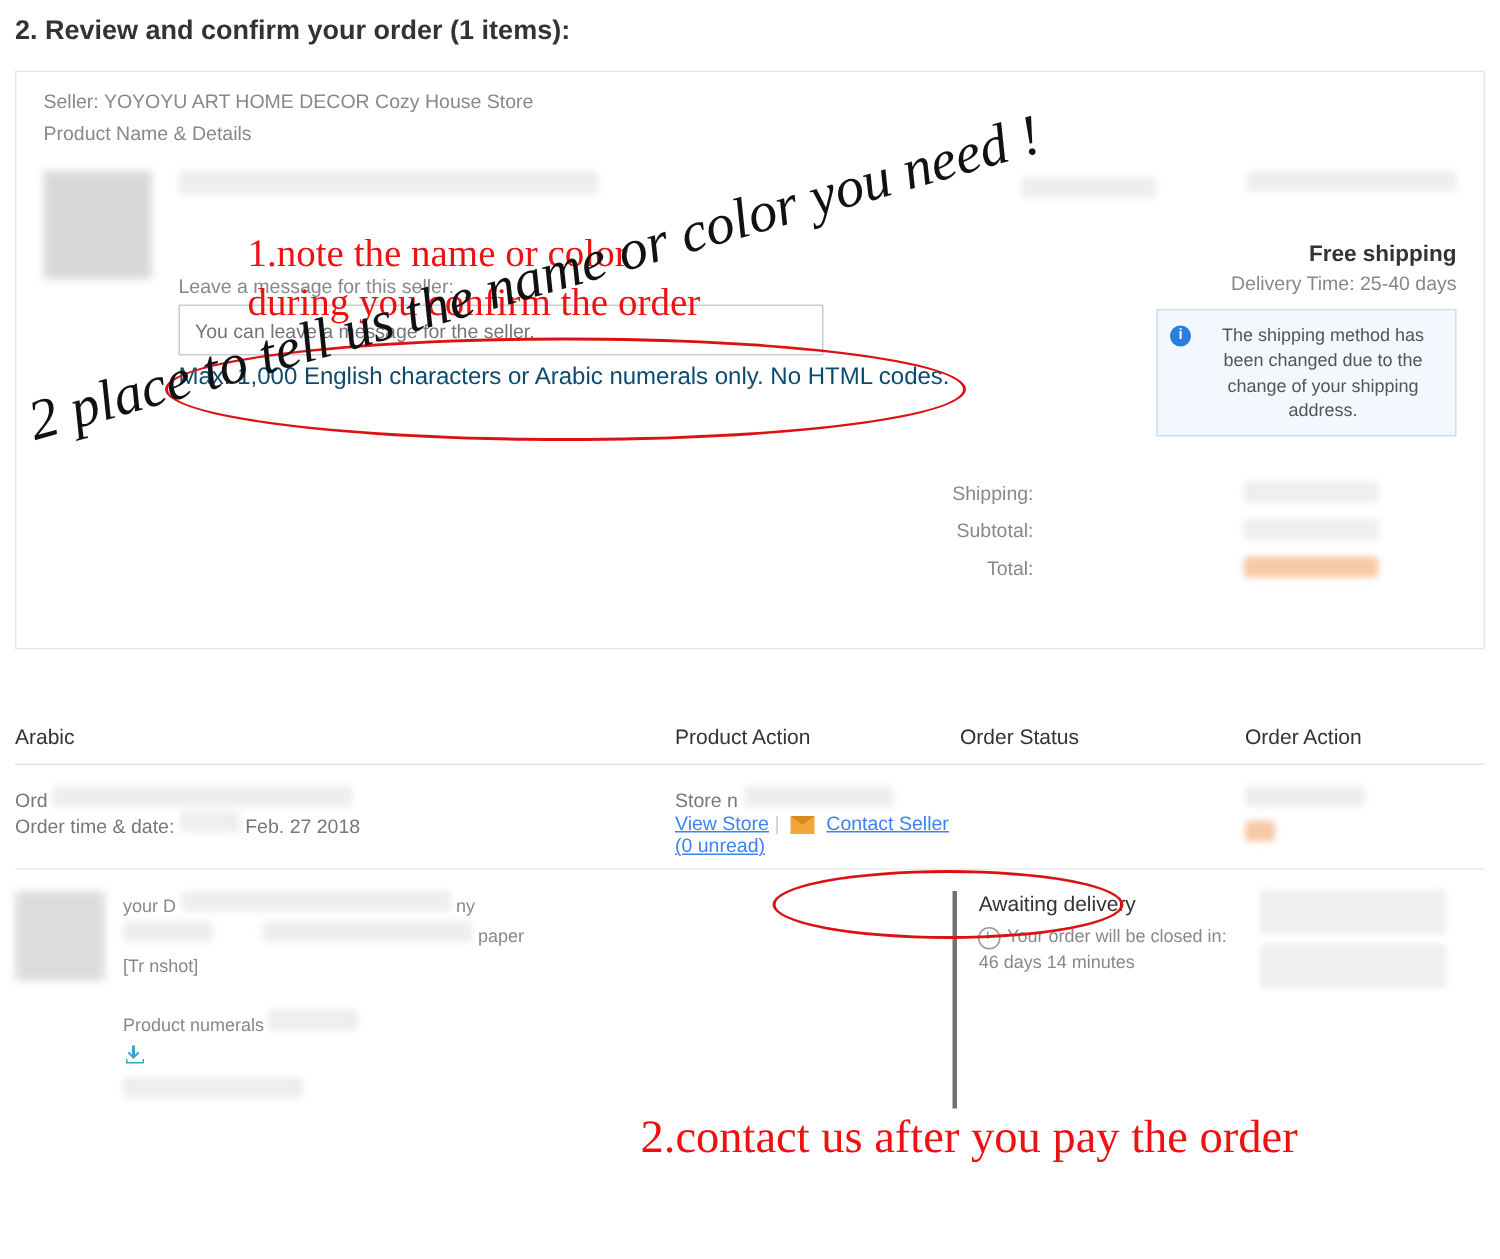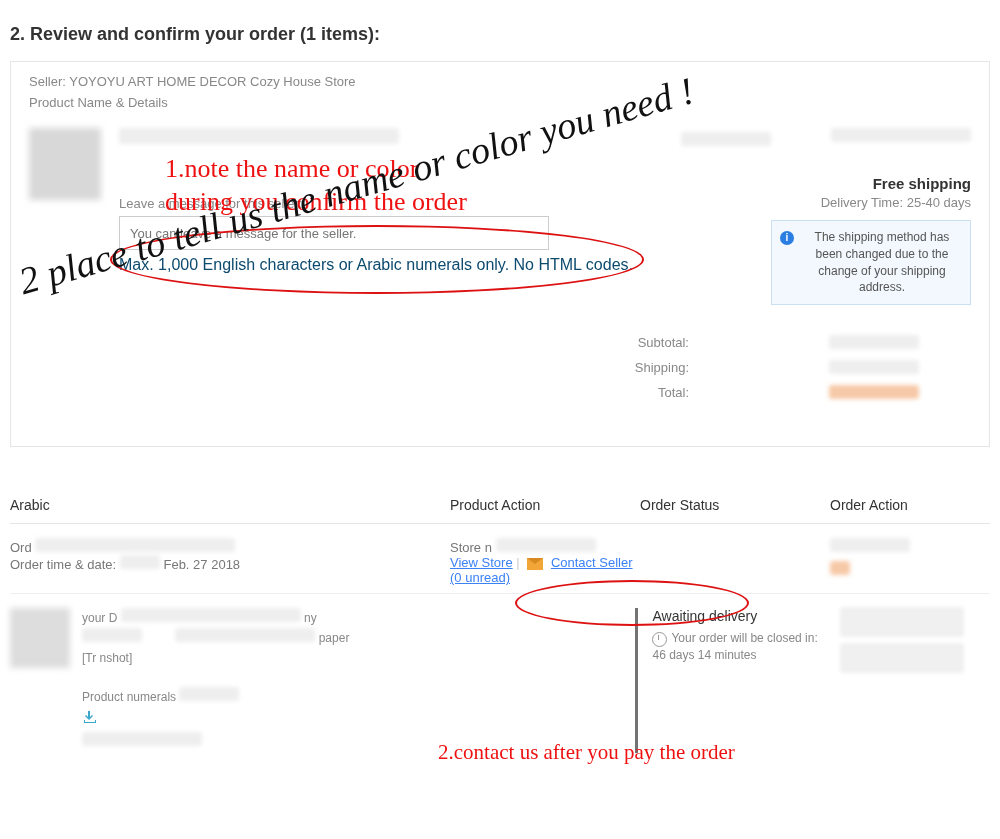--- a/index.html
+++ b/index.html
@@ -1,17 +1,17 @@
 <!DOCTYPE html>
 <html><head>
 <meta charset="utf-8">
 <style>
   html,body{margin:0;padding:0;font-family:Arial,Helvetica,sans-serif;background:#fff;color:#333}
   .page{width:1000px;height:839px;position:relative;overflow:hidden}
-  .section-title{font-size:18px;font-weight:bold;color:#333;padding:24px 0 8px 10px}
+  .section-title{font-size:18px;font-weight:bold;color:#333;padding:10px 0 8px 10px}
   .order-box{border:1px solid #e5e5e5;margin:8px 10px 0 10px;padding:12px 18px 36px 18px;position:relative}
   .seller-line{font-size:13px;color:#888;margin-bottom:6px}
   .pnd{font-size:13px;color:#888;margin-bottom:18px}
   .item-row{display:flex;align-items:flex-start;position:relative;min-height:130px}
   .thumb{width:72px;height:72px;background:#d8d8d8;filter:blur(3px);margin-right:18px;flex:none}
   .mid{flex:1}
   .right{width:200px;text-align:right;font-size:13px;color:#555}
   .free-ship{font-weight:bold;font-size:15px;color:#333;margin-top:30px}
   .deliv{color:#888;font-size:13px;margin-top:3px}
   .notice{border:1px solid #c9dff2;background:#f2f8fe;font-size:12px;color:#555;padding:8px 8px 8px 30px;margin-top:10px;position:relative;text-align:center;line-height:1.4}
@@ -34,21 +34,21 @@
   .col-oa{width:150px}
   .trow{display:flex;padding:14px 0 8px 0;font-size:13px;color:#777;border-bottom:1px solid #eee}
   .link{color:#3b82f6}
   .mail-icon{display:inline-block;width:16px;height:12px;background:#f3a638;position:relative;vertical-align:middle;margin:0 4px}
   .mail-icon:before{content:"";position:absolute;left:0;top:0;border-left:8px solid transparent;border-right:8px solid transparent;border-top:6px solid #d88a20}
   .circle2{position:absolute;left:515px;top:580px;width:230px;height:42px;border:2px solid #d11;border-radius:50%;pointer-events:none}
   .await{font-size:14px;color:#333;margin-bottom:6px}
   .clock{display:inline-block;width:13px;height:13px;border:1px solid #999;border-radius:50%;position:relative;vertical-align:middle;margin-right:4px}
   .clock:after{content:"";position:absolute;left:5px;top:2px;width:1px;height:5px;background:#999}
   .closed{font-size:12px;color:#888;line-height:1.4}
-  .ann2{position:absolute;left:438px;top:740px;font-family:"Times New Roman",serif;font-size:21px;color:#e11;pointer-events:none}
+  .ann2{position:absolute;left:427px;top:740px;font-family:"Times New Roman",serif;font-size:31px;color:#e11;pointer-events:none}
   .hand{position:absolute;left:20px;top:260px;width:960px;font-family:"Brush Script MT","Segoe Script",cursive;font-style:italic;font-size:38px;color:#111;transform:rotate(-16deg);transform-origin:left center;pointer-events:none;white-space:nowrap}
   .pill{display:inline-block;background:#eee;filter:blur(2px);border-radius:3px;height:14px}
   .btn-blur{width:120px;height:26px;background:#f0f0f0;filter:blur(2px);border:1px solid #ddd;margin-bottom:8px}
   .dlicon{display:inline-block;width:16px;height:14px;vertical-align:middle}
   .dlicon svg{width:16px;height:14px}
 </style>
 </head>
 <body>
 <div class="page">
 
@@ -81,25 +81,25 @@
       </div>
       <div class="notice">
         <span class="i">i</span>
         <span>The shipping method has been changed due to the change of your shipping address.</span>
       </div>
     </div>
   </div>
 
   <div class="totals">
     <div class="row">
-          <div class="lab">Subtotal:</div>
+          <div class="lab">Shipping:</div>
           <div class="val"><span class="pill" style="width:90px"></span></div>
         </div>
     <div class="row">
-          <div class="lab">Shipping:</div>
+          <div class="lab">Subtotal:</div>
           <div class="val"><span class="pill" style="width:90px"></span></div>
         </div>
     <div class="row">
           <div class="lab">Total:</div>
           <div class="val"><span class="pill" style="width:90px;background:#f6c9a8"></span></div>
         </div>
   </div>
 </div>
 
 <div class="ann1">

